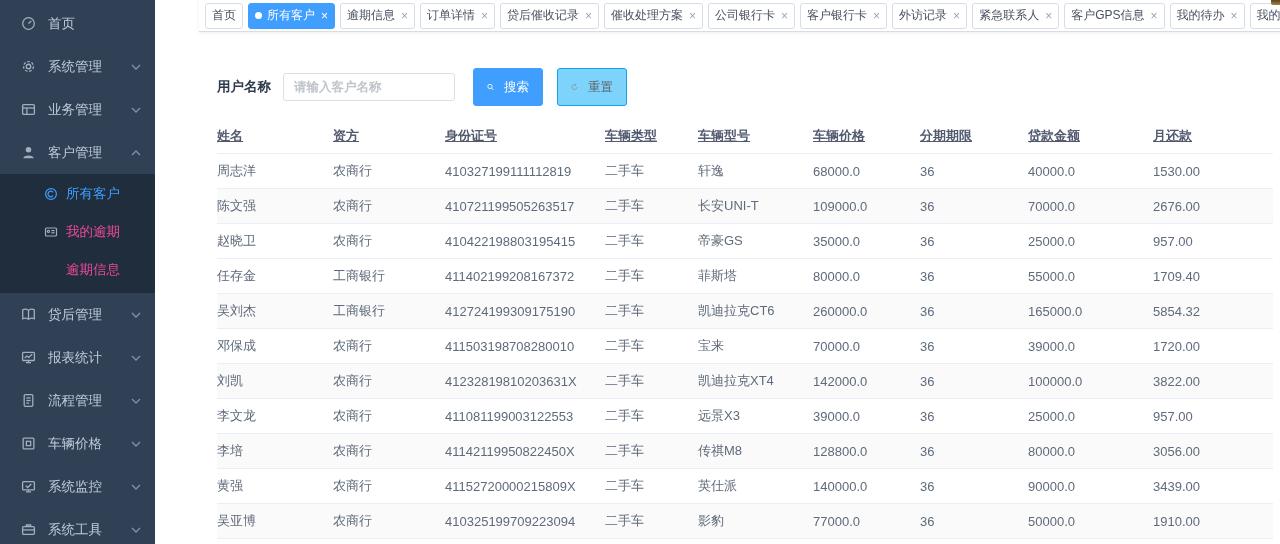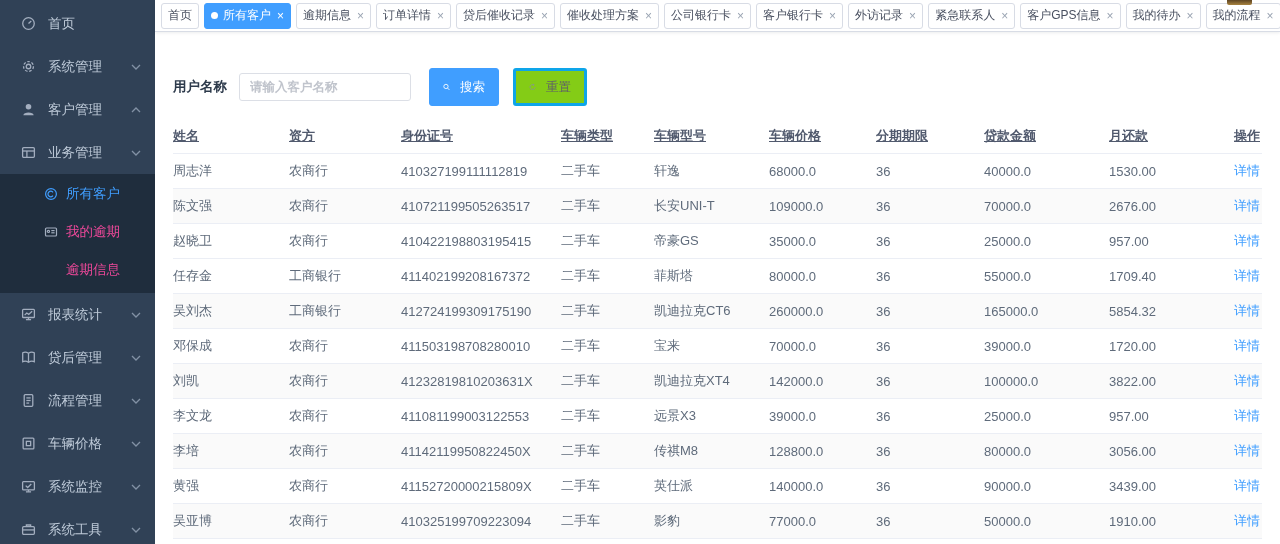--- a/index.html
+++ b/index.html
@@ -1,21 +1,21 @@
 <!DOCTYPE html>
 <html><head>
 <meta charset="utf-8">
 <style>
   html,body{margin:0;padding:0;}
   body{
     width:1280px;height:544px;overflow:hidden;
     font-family:"Liberation Sans","DejaVu Sans",sans-serif;
     background:#fff;
   }
-  .app{display:flex;width:1280px;height:544px;}
+  .app{display:flex;width:1280px;height:544px;gap:44px;}
 
   
   .sidebar{width:155px;flex-shrink:0;background:#304156;padding-top:2px;overflow:hidden;}
   .menu-item{height:43px;display:flex;align-items:center;padding:0 14px 0 20px;
     color:#bfcbd9;font-size:13.5px;cursor:pointer;user-select:none;}
   .mi-icon{width:16px;height:16px;margin-right:12px;display:inline-flex;align-items:center;
     justify-content:center;color:#a3aebf;flex-shrink:0;}
   .mi-icon svg{display:block;}
   .chev{margin-left:auto;color:#8291a5;display:inline-flex;}
   .submenu{background:#1f2d3d;padding:1px 0 4px;}
@@ -46,21 +46,21 @@
   .content{flex:1;padding:12px 18px 0;overflow:hidden;}
   .search-row{display:flex;align-items:center;margin-bottom:13px;margin-top:24px;}
   .search-label{font-size:13.5px;font-weight:700;color:#2d3a4b;margin-right:12px;}
   .search-input{width:150px;height:26px;border:1px solid #dcdfe6;border-radius:3px;
     padding:0 10px;font-size:12.5px;color:#606266;outline:none;margin-right:18px;font-weight:bold;}
   .search-input::placeholder{color:#c0c4cc;}
   .btn{height:38px;display:inline-flex;align-items:center;border-radius:3px;
     font-size:12.5px;padding:0 13px;cursor:pointer;box-sizing:border-box;}
   .btn svg{margin-right:5px;}
   .btn-primary{background:#409eff;border:1px solid #409eff;color:#fff;margin-right:14px;}
-  .btn-plain{background:#84cc16;border:3px solid #0ea5e9;color:#606266;}
+  .btn-plain{background:#7dd3fc;border:1px solid #0ea5e9;color:#606266;}
 
   
   table{width:100%;border-collapse:collapse;table-layout:fixed;font-size:13px;}
   th{height:34px;text-align:left;color:#515a6e;font-weight:700;
     border-bottom:1px solid #ebeef5;padding:0;white-space:nowrap;overflow:hidden;text-decoration:underline;}
   td{height:34px;color:#5f6b7b;border-bottom:1px solid #ebeef5;padding:0;
     white-space:nowrap;overflow:hidden;}
   tr.striped td{background:#fafafa;}
   th.col-action,td.col-action{text-align:right;padding-right:2px;}
   .detail-link{color:#409eff;cursor:pointer;}
@@ -90,44 +90,44 @@
           </span>
           <span>系统管理</span>
           <span class="chev">
             <svg width="10" height="6" viewBox="0 0 10 6" fill="none" stroke="currentColor" stroke-width="1.3">
               <polyline points="1,1 5,5 9,1"></polyline>
             </svg>
           </span>
         </div>
         <div class="menu-item">
           <span class="mi-icon">
+            <svg width="15" height="15" viewBox="0 0 14 14" fill="none" stroke="currentColor" stroke-width="1.2">
+              <rect x="1.5" y="2.5" width="11" height="9" rx="1"></rect>
+              <line x1="1.5" y1="5.6" x2="12.5" y2="5.6"></line>
+              <line x1="5.5" y1="5.6" x2="5.5" y2="11.5"></line>
+            </svg>
+          </span>
+          <span>业务管理</span>
+          <span class="chev">
+            <svg width="10" height="6" viewBox="0 0 10 6" fill="none" stroke="currentColor" stroke-width="1.3">
+              <polyline points="1,1 5,5 9,1"></polyline>
+            </svg>
+          </span>
+        </div>
+        <div class="menu-item">
+          <span class="mi-icon">
             <svg width="15" height="15" viewBox="0 0 14 14" fill="currentColor">
               <circle cx="7" cy="4.4" r="2.6"></circle>
               <path d="M2.2 12.3 C2.2 8.9 11.8 8.9 11.8 12.3 Z"></path>
             </svg>
           </span>
           <span>客户管理</span>
           <span class="chev">
             <svg width="10" height="6" viewBox="0 0 10 6" fill="none" stroke="currentColor" stroke-width="1.3">
               <polyline points="1,5 5,1 9,5"></polyline>
-            </svg>
-          </span>
-        </div>
-        <div class="menu-item">
-          <span class="mi-icon">
-            <svg width="15" height="15" viewBox="0 0 14 14" fill="none" stroke="currentColor" stroke-width="1.2">
-              <rect x="1.5" y="2.5" width="11" height="9" rx="1"></rect>
-              <line x1="1.5" y1="5.6" x2="12.5" y2="5.6"></line>
-              <line x1="5.5" y1="5.6" x2="5.5" y2="11.5"></line>
-            </svg>
-          </span>
-          <span>业务管理</span>
-          <span class="chev">
-            <svg width="10" height="6" viewBox="0 0 10 6" fill="none" stroke="currentColor" stroke-width="1.3">
-              <polyline points="1,1 5,5 9,1"></polyline>
             </svg>
           </span>
         </div>
         <div class="submenu">
           <div class="submenu-item active">
             <span class="mi-icon">
               <svg width="14" height="14" viewBox="0 0 14 14" fill="none" stroke="currentColor" stroke-width="1.2">
                 <circle cx="7" cy="7" r="5.4"></circle>
                 <path d="M9 5.3 A2.8 2.8 0 1 0 9 8.7"></path>
               </svg>
@@ -146,41 +146,41 @@
             <span>我的逾期</span>
           </div>
           <div class="submenu-item">
             <span class="mi-icon"></span>
             <span>逾期信息</span>
           </div>
         </div>
         <div class="menu-item">
           <span class="mi-icon">
             <svg width="15" height="15" viewBox="0 0 14 14" fill="none" stroke="currentColor" stroke-width="1.2">
+              <path d="M7 3 C5.2 1.9 2.6 2.1 1.6 2.6 V11 C2.6 10.5 5.2 10.4 7 11.5 C8.8 10.4 11.4 10.5 12.4 11 V2.6 C11.4 2.1 8.8 1.9 7 3 Z"></path>
+              <line x1="7" y1="3" x2="7" y2="11.5"></line>
+            </svg>
+          </span>
+          <span>贷后管理</span>
+          <span class="chev">
+            <svg width="10" height="6" viewBox="0 0 10 6" fill="none" stroke="currentColor" stroke-width="1.3">
+              <polyline points="1,1 5,5 9,1"></polyline>
+            </svg>
+          </span>
+        </div>
+        <div class="menu-item">
+          <span class="mi-icon">
+            <svg width="15" height="15" viewBox="0 0 14 14" fill="none" stroke="currentColor" stroke-width="1.2">
               <rect x="1.5" y="2.2" width="11" height="7.6" rx="0.8"></rect>
               <polyline points="3.4,7.6 5.4,5.6 7.2,6.9 10.4,3.9"></polyline>
               <line x1="7" y1="9.8" x2="7" y2="11.6"></line>
               <line x1="4.6" y1="11.8" x2="9.4" y2="11.8"></line>
             </svg>
           </span>
           <span>报表统计</span>
-          <span class="chev">
-            <svg width="10" height="6" viewBox="0 0 10 6" fill="none" stroke="currentColor" stroke-width="1.3">
-              <polyline points="1,1 5,5 9,1"></polyline>
-            </svg>
-          </span>
-        </div>
-        <div class="menu-item">
-          <span class="mi-icon">
-            <svg width="15" height="15" viewBox="0 0 14 14" fill="none" stroke="currentColor" stroke-width="1.2">
-              <path d="M7 3 C5.2 1.9 2.6 2.1 1.6 2.6 V11 C2.6 10.5 5.2 10.4 7 11.5 C8.8 10.4 11.4 10.5 12.4 11 V2.6 C11.4 2.1 8.8 1.9 7 3 Z"></path>
-              <line x1="7" y1="3" x2="7" y2="11.5"></line>
-            </svg>
-          </span>
-          <span>贷后管理</span>
           <span class="chev">
             <svg width="10" height="6" viewBox="0 0 10 6" fill="none" stroke="currentColor" stroke-width="1.3">
               <polyline points="1,1 5,5 9,1"></polyline>
             </svg>
           </span>
         </div>
         <div class="menu-item">
           <span class="mi-icon">
             <svg width="15" height="15" viewBox="0 0 14 14" fill="none" stroke="currentColor" stroke-width="1.2">
               <rect x="3" y="1.6" width="8" height="10.8" rx="1"></rect>

